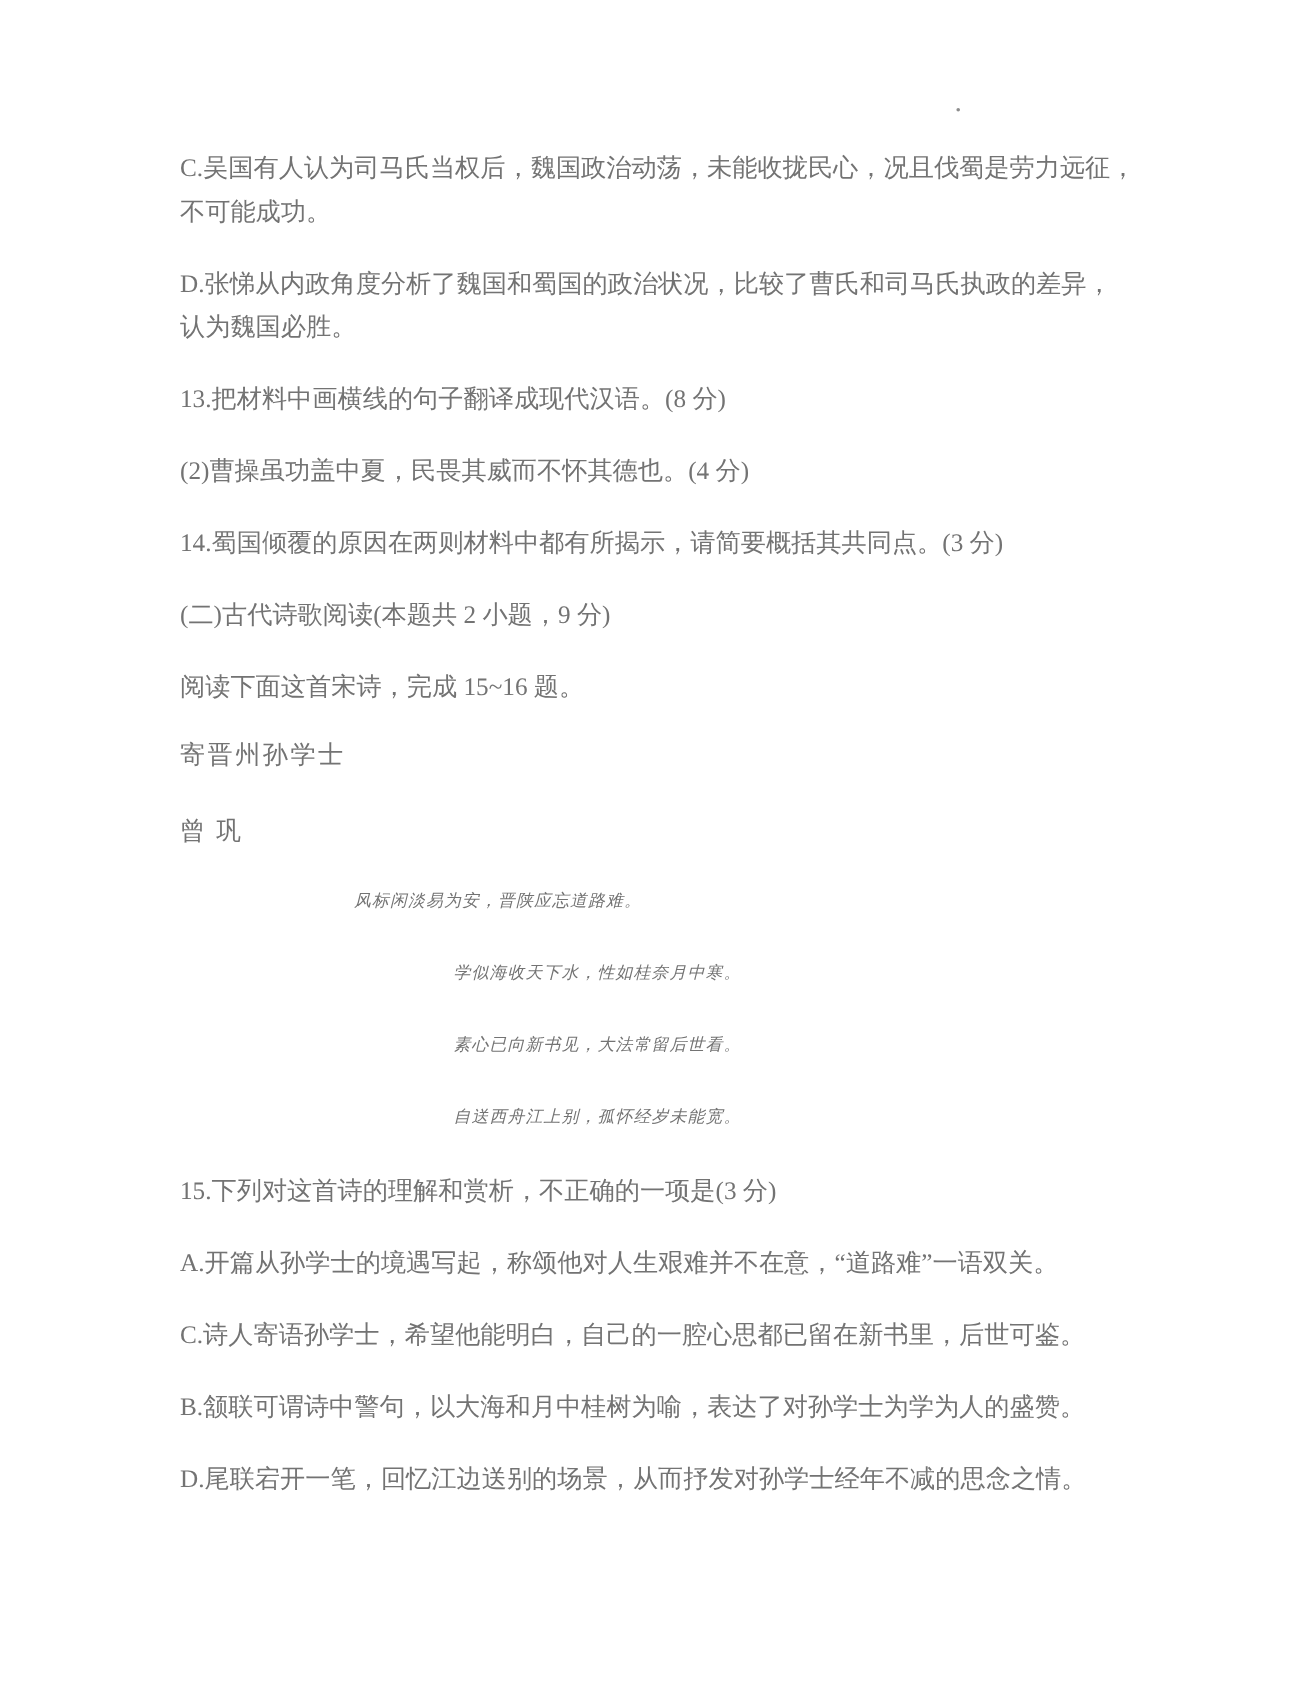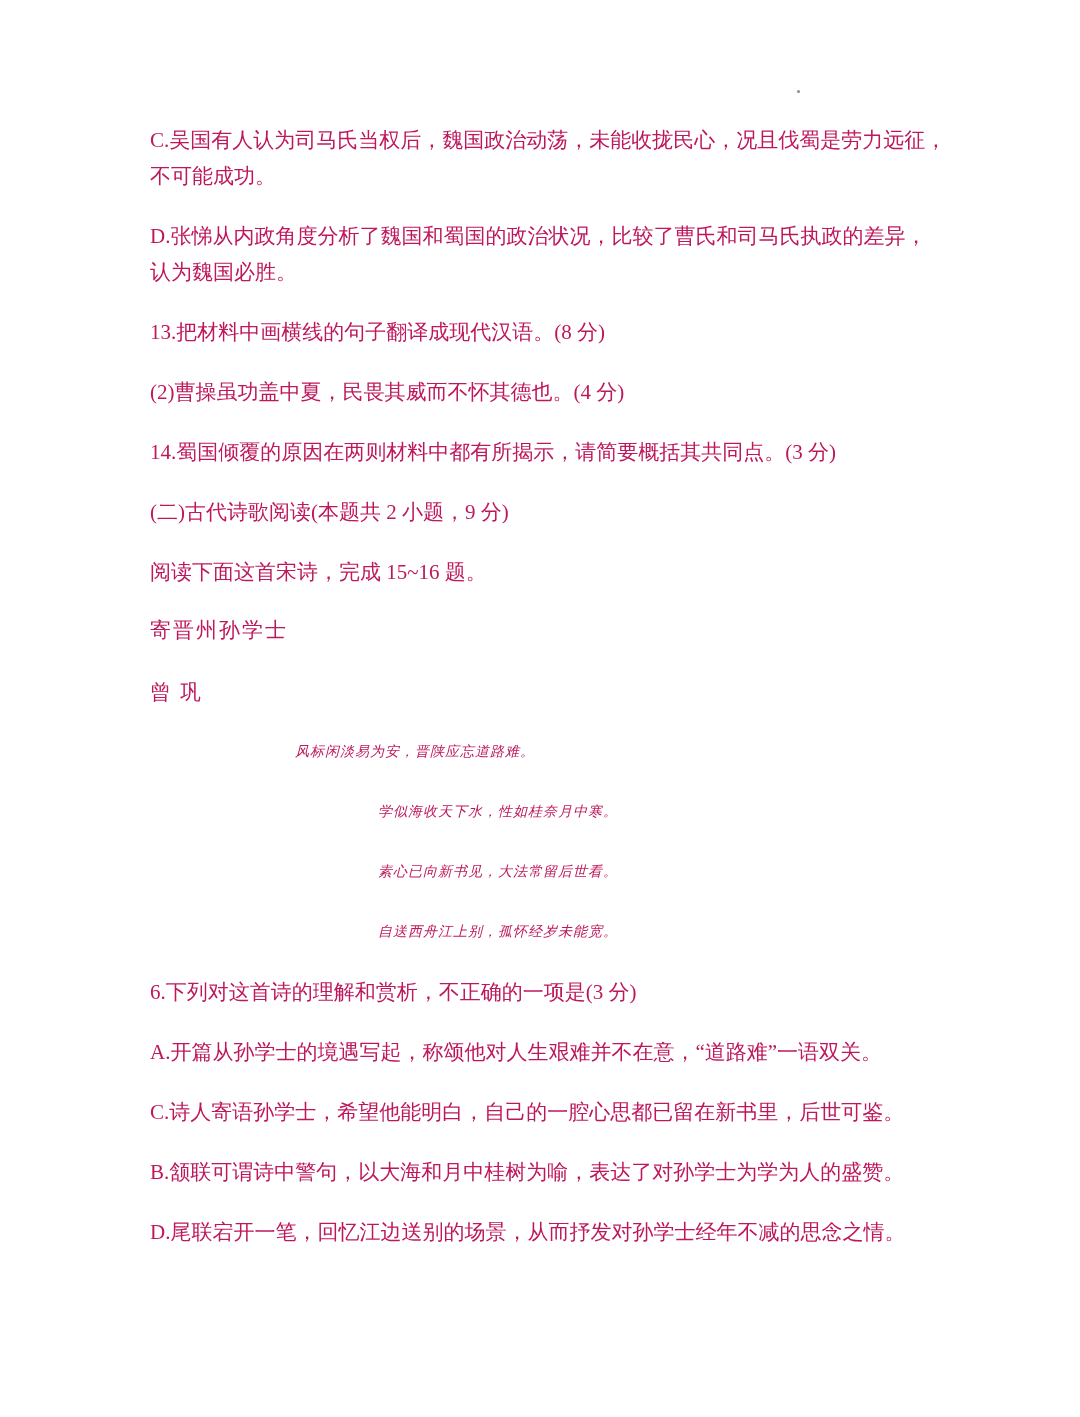--- a/index.html
+++ b/index.html
@@ -7,21 +7,21 @@
     padding: 0;
     background: #ffffff;
   }
   .page {
     position: relative;
     width: 1012px;
     height: 1417px;
     background: #ffffff;
     overflow: hidden;
     font-family: "Liberation Serif", "DejaVu Serif", serif;
-    color: #be185d;
+    color: #737373;
     padding-left: 24px;
   }
   .content {
     position: absolute;
     left: 150px;
     top: 122px;
     width: 800px;
     font-size: 21px;
     line-height: 36px;
   }
@@ -116,21 +116,21 @@
 
     <div class="block poem-indent-2">
       <div class="line poem-line">素心已向新书见，大法常留后世看。</div>
     </div>
 
     <div class="block poem-indent-2">
       <div class="line poem-line">自送西舟江上别，孤怀经岁未能宽。</div>
     </div>
 
     <div class="block">
-      <div class="line">6.下列对这首诗的理解和赏析，不正确的一项是(3 分)</div>
+      <div class="line">15.下列对这首诗的理解和赏析，不正确的一项是(3 分)</div>
     </div>
 
     <div class="block">
       <div class="line">A.开篇从孙学士的境遇写起，称颂他对人生艰难并不在意，“道路难”一语双关。</div>
     </div>
 
     <div class="block">
       <div class="line">C.诗人寄语孙学士，希望他能明白，自己的一腔心思都已留在新书里，后世可鉴。</div>
     </div>
 

